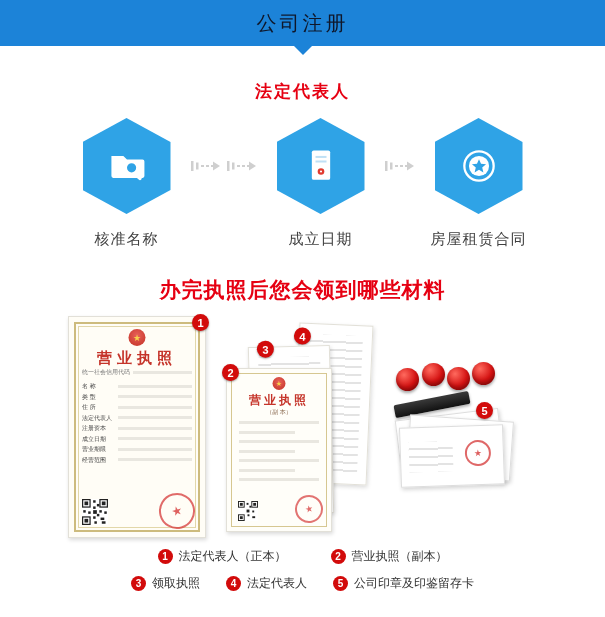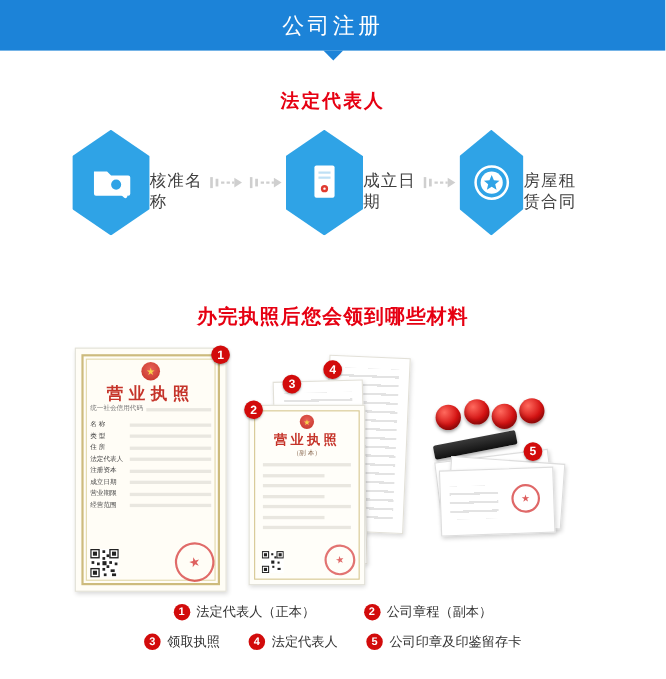--- a/index.html
+++ b/index.html
@@ -4,39 +4,39 @@
 <style>
   * { margin:0; padding:0; box-sizing:border-box; }
   html,body { width:605px; height:617px; }
   body {
     position:relative; background:#fff; overflow:hidden;
     font-family:"Liberation Sans", sans-serif;
   }
   
   .header { position:absolute; top:0; left:0; width:605px; height:46px;
     background:#1c83d8; display:flex; align-items:center; justify-content:center; }
-  .header-title { color:#ffffff; font-size:20px; font-weight:500; letter-spacing:3px; }
+  .header-title { color:#0f172a; font-size:20px; font-weight:500; letter-spacing:3px; }
   .header-arrow { position:absolute; top:46px; left:50%; margin-left:-9px; width:0; height:0;
     border-left:9px solid transparent; border-right:9px solid transparent; border-top:9px solid #1c83d8; }
 
   
   .process-title { position:absolute; top:80px; width:100%; text-align:center;
     color:#e60012; font-size:17px; font-weight:bold; letter-spacing:2px; }
   .steps { position:absolute; top:118px; left:0; width:605px;
     display:flex; justify-content:center; align-items:flex-start; }
-  .step { width:122px; display:flex; flex-direction:row; align-items:center; }
+  .step { width:122px; display:flex; flex-direction:column; align-items:center; }
   .hex { width:88px; height:96px; background:#2fa3e6;
     clip-path:polygon(50% 0,100% 25%,100% 75%,50% 100%,0 75%,0 25%);
     display:flex; align-items:center; justify-content:center; }
   .step-label { margin-top:16px; font-size:15px; color:#404040; letter-spacing:1px; }
   .conn { width:36px; height:96px; display:flex; align-items:center; justify-content:center; }
 
   
   .materials-title { position:absolute; top:276px; width:100%; text-align:center;
-    color:#e60012; font-size:18px; font-weight:bold; letter-spacing:1px; }
+    color:#e60012; font-size:21px; font-weight:bold; letter-spacing:1px; }
   .docs { position:absolute; top:306px; left:0; width:605px; height:244px; }
   .paper { position:absolute; background:#fff; border:1px solid #e2e0d8;
     box-shadow:1px 2px 4px rgba(0,0,0,.15); }
 
   .license-big { left:68px; top:10px; width:138px; height:222px; background:#fffdf6; }
   .frame { position:absolute; inset:5px; border:2px solid #cdbb7d; }
   .frame-inner { position:absolute; inset:2px; border:1px solid #e2d7a9; }
   .emblem { position:absolute; left:50%; transform:translateX(-50%); border-radius:50%;
     background:radial-gradient(circle at 50% 38%, #e8625a, #c23024);
     display:flex; align-items:center; justify-content:center; color:#f7d24a; }
@@ -359,21 +359,21 @@
 </div>
 
 <div class="legend">
   <div class="lrow">
     <div class="litem">
       <span class="lbadge">1</span>
       <span class="llabel">法定代表人（正本）</span>
     </div>
     <div class="litem">
       <span class="lbadge">2</span>
-      <span class="llabel">公司章程（副本）</span>
+      <span class="llabel">营业执照（副本）</span>
     </div>
   </div>
   <div class="lrow lrow2">
     <div class="litem">
       <span class="lbadge">3</span>
       <span class="llabel">领取执照</span>
     </div>
     <div class="litem">
       <span class="lbadge">4</span>
       <span class="llabel">法定代表人</span>

